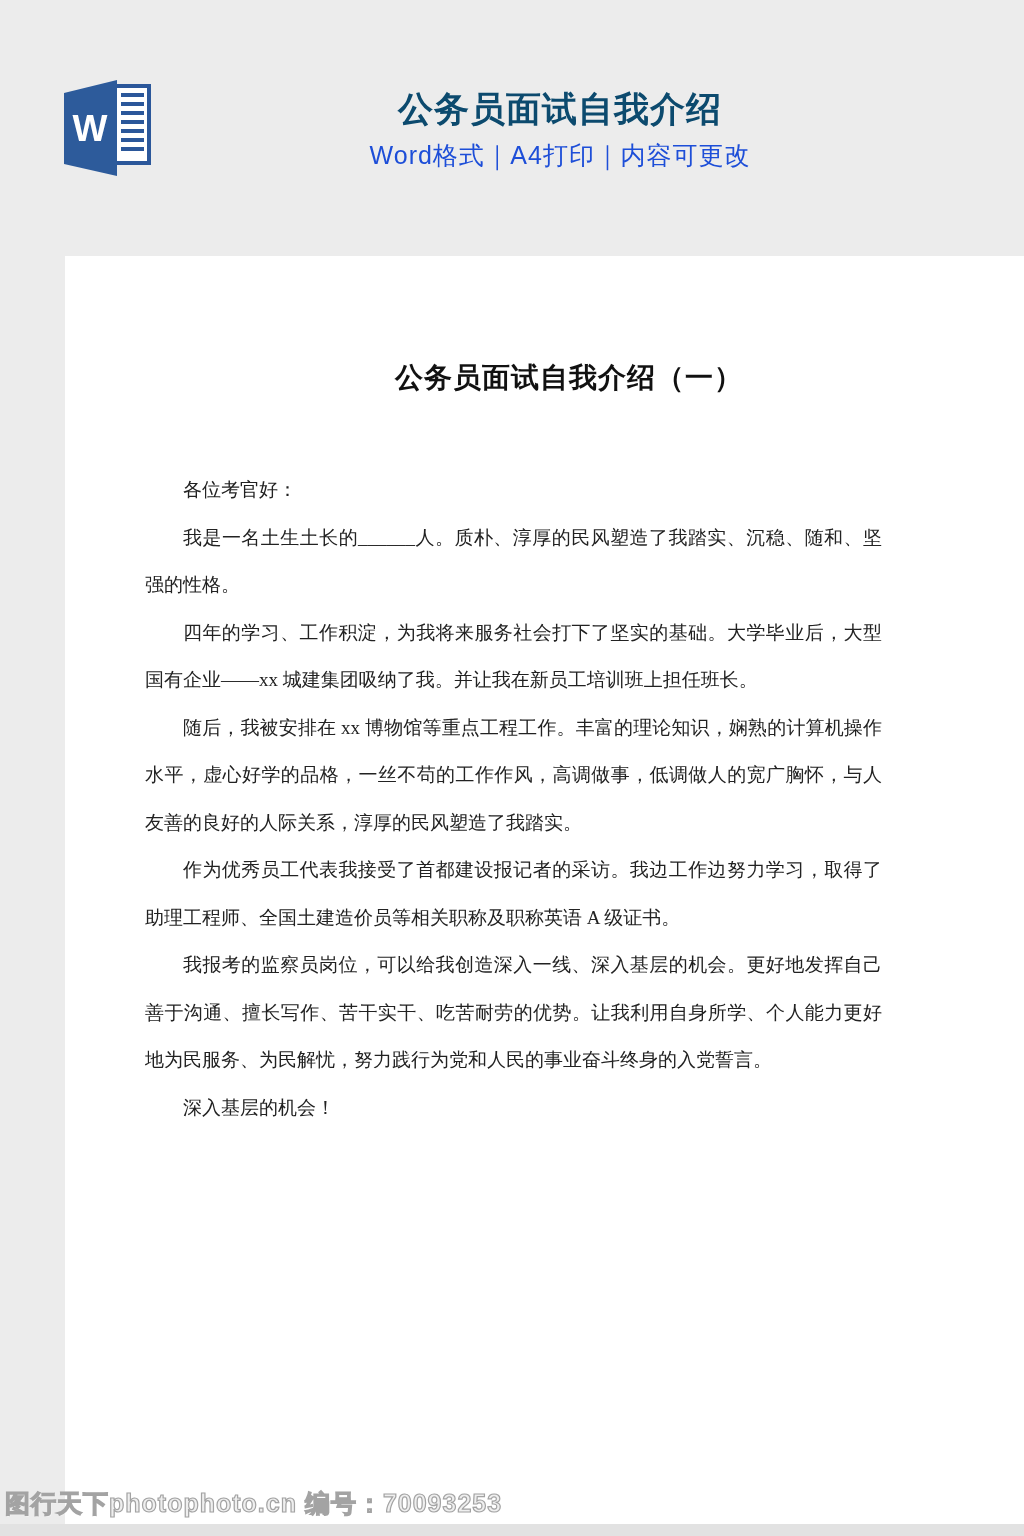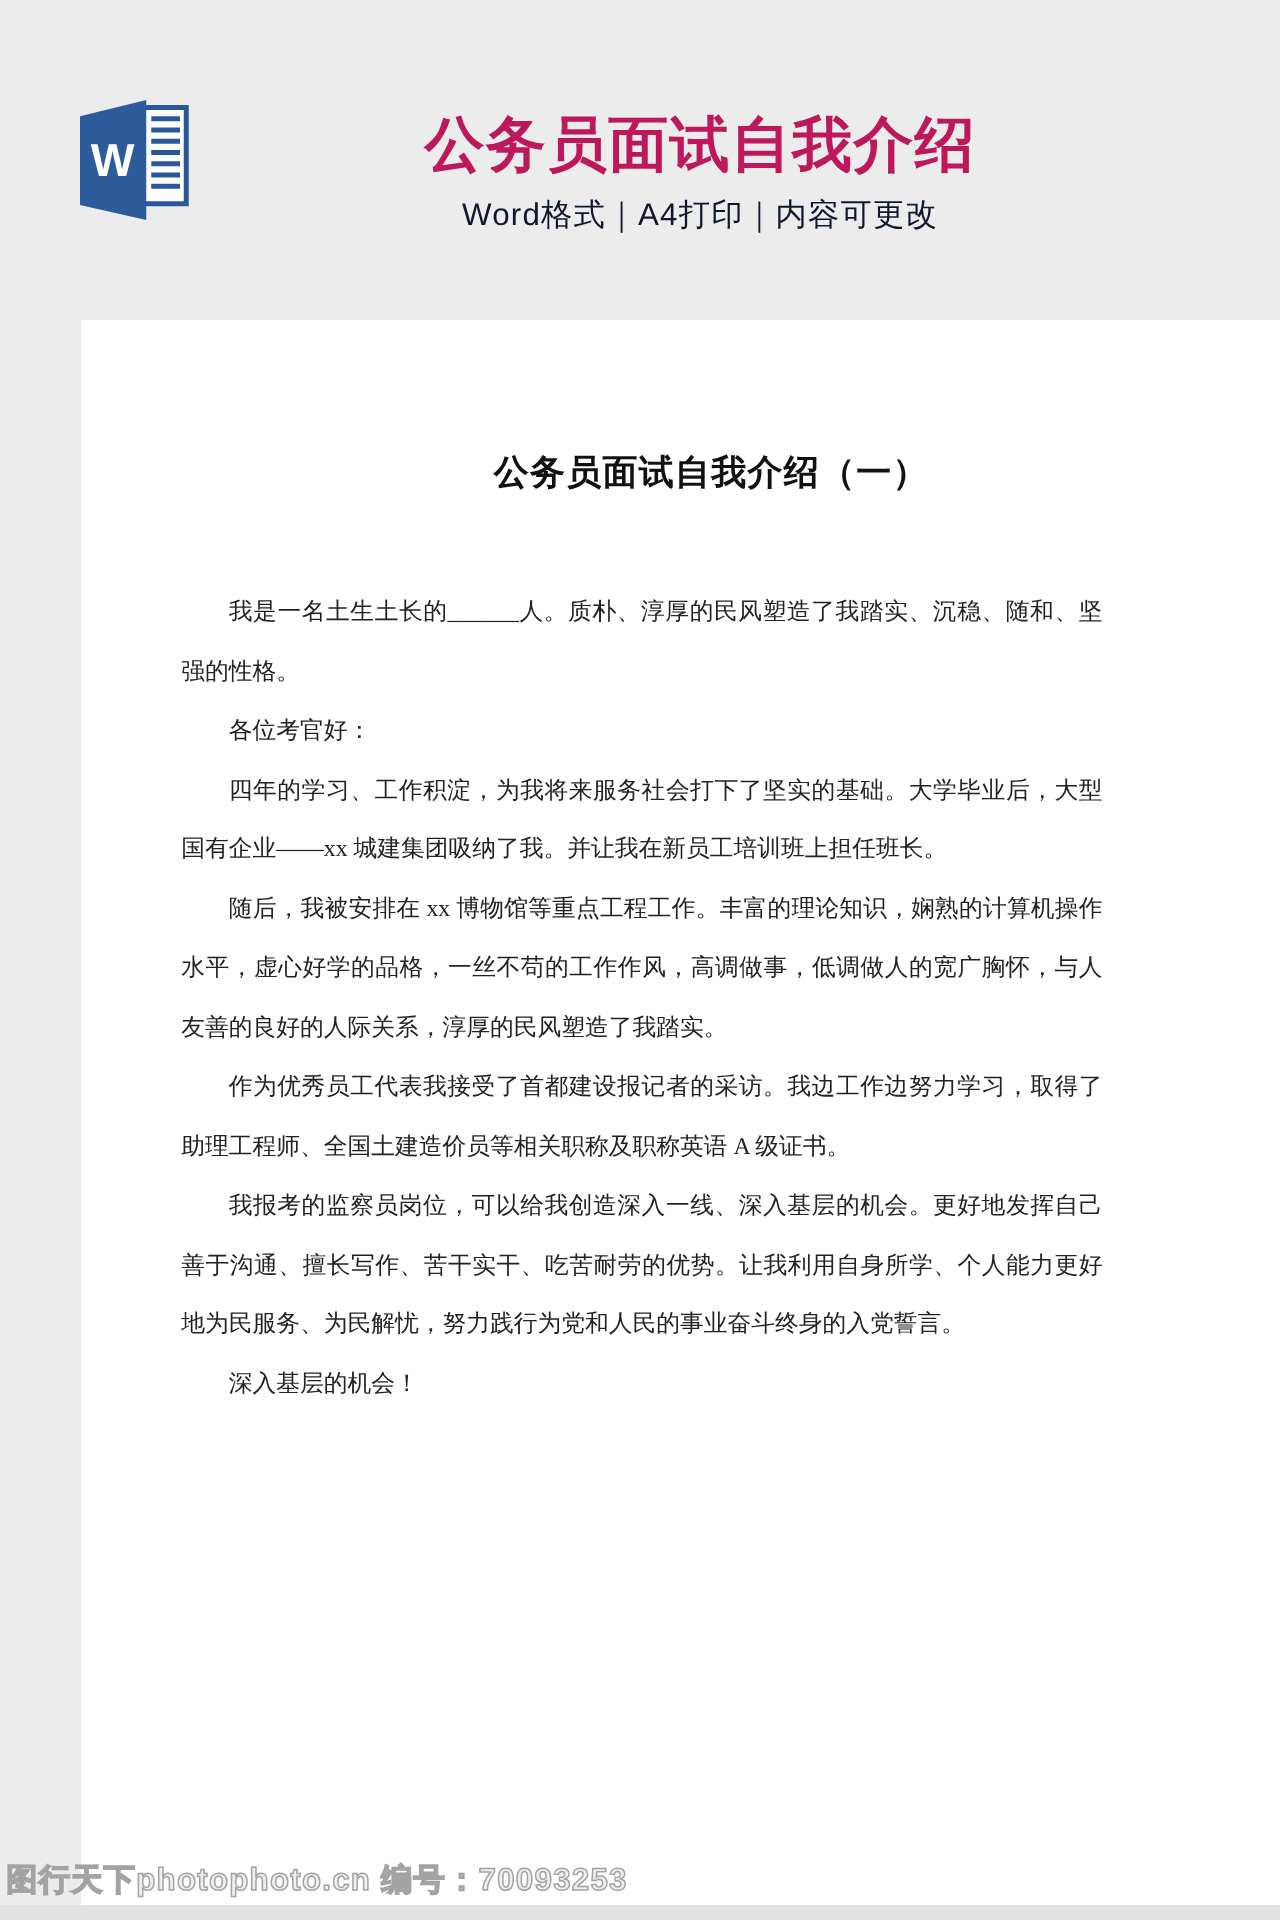--- a/index.html
+++ b/index.html
@@ -21,31 +21,31 @@
     height: 96px;
   }
   .header-text {
     position: absolute;
     left: 260px;
     top: 88px;
     width: 600px;
     text-align: center;
   }
   .header-title {
-    font-size: 48px;
+    font-size: 35px;
     font-weight: bold;
-    color: #be185d;
+    color: #0c4a6e;
     line-height: 1.2;
     letter-spacing: 1px;
     white-space: nowrap;
   }
   .header-subtitle {
     margin-top: 9px;
     font-size: 25px;
-    color: #0f172a;
+    color: #1d4ed8;
     letter-spacing: 1px;
     white-space: nowrap;
   }
 
   
   .page {
     position: absolute;
     left: 65px;
     top: 256px;
     width: 1008px;
@@ -129,22 +129,22 @@
     </div>
     <div class="header-text">
       <div class="header-title">公务员面试自我介绍</div>
       <div class="header-subtitle">Word格式｜A4打印｜内容可更改</div>
     </div>
   </div>
 
   <div class="page">
     <h1 class="doc-title">公务员面试自我介绍（一）</h1>
     <div class="doc-body">
+      <p>各位考官好：</p>
       <p>我是一名土生土长的______人。质朴、淳厚的民风塑造了我踏实、沉稳、随和、坚强的性格。</p>
-      <p>各位考官好：</p>
       <p>四年的学习、工作积淀，为我将来服务社会打下了坚实的基础。大学毕业后，大型国有企业——xx 城建集团吸纳了我。并让我在新员工培训班上担任班长。</p>
       <p>随后，我被安排在 xx 博物馆等重点工程工作。丰富的理论知识，娴熟的计算机操作水平，虚心好学的品格，一丝不苟的工作作风，高调做事，低调做人的宽广胸怀，与人友善的良好的人际关系，淳厚的民风塑造了我踏实。</p>
       <p>作为优秀员工代表我接受了首都建设报记者的采访。我边工作边努力学习，取得了助理工程师、全国土建造价员等相关职称及职称英语 A 级证书。</p>
       <p>我报考的监察员岗位，可以给我创造深入一线、深入基层的机会。更好地发挥自己善于沟通、擅长写作、苦干实干、吃苦耐劳的优势。让我利用自身所学、个人能力更好地为民服务、为民解忧，努力践行为党和人民的事业奋斗终身的入党誓言。</p>
       <p>深入基层的机会！</p>
     </div>
   </div>
 
   <div class="footer-strip"></div>
   <div class="watermark">图行天下photophoto.cn 编号：70093253</div>

